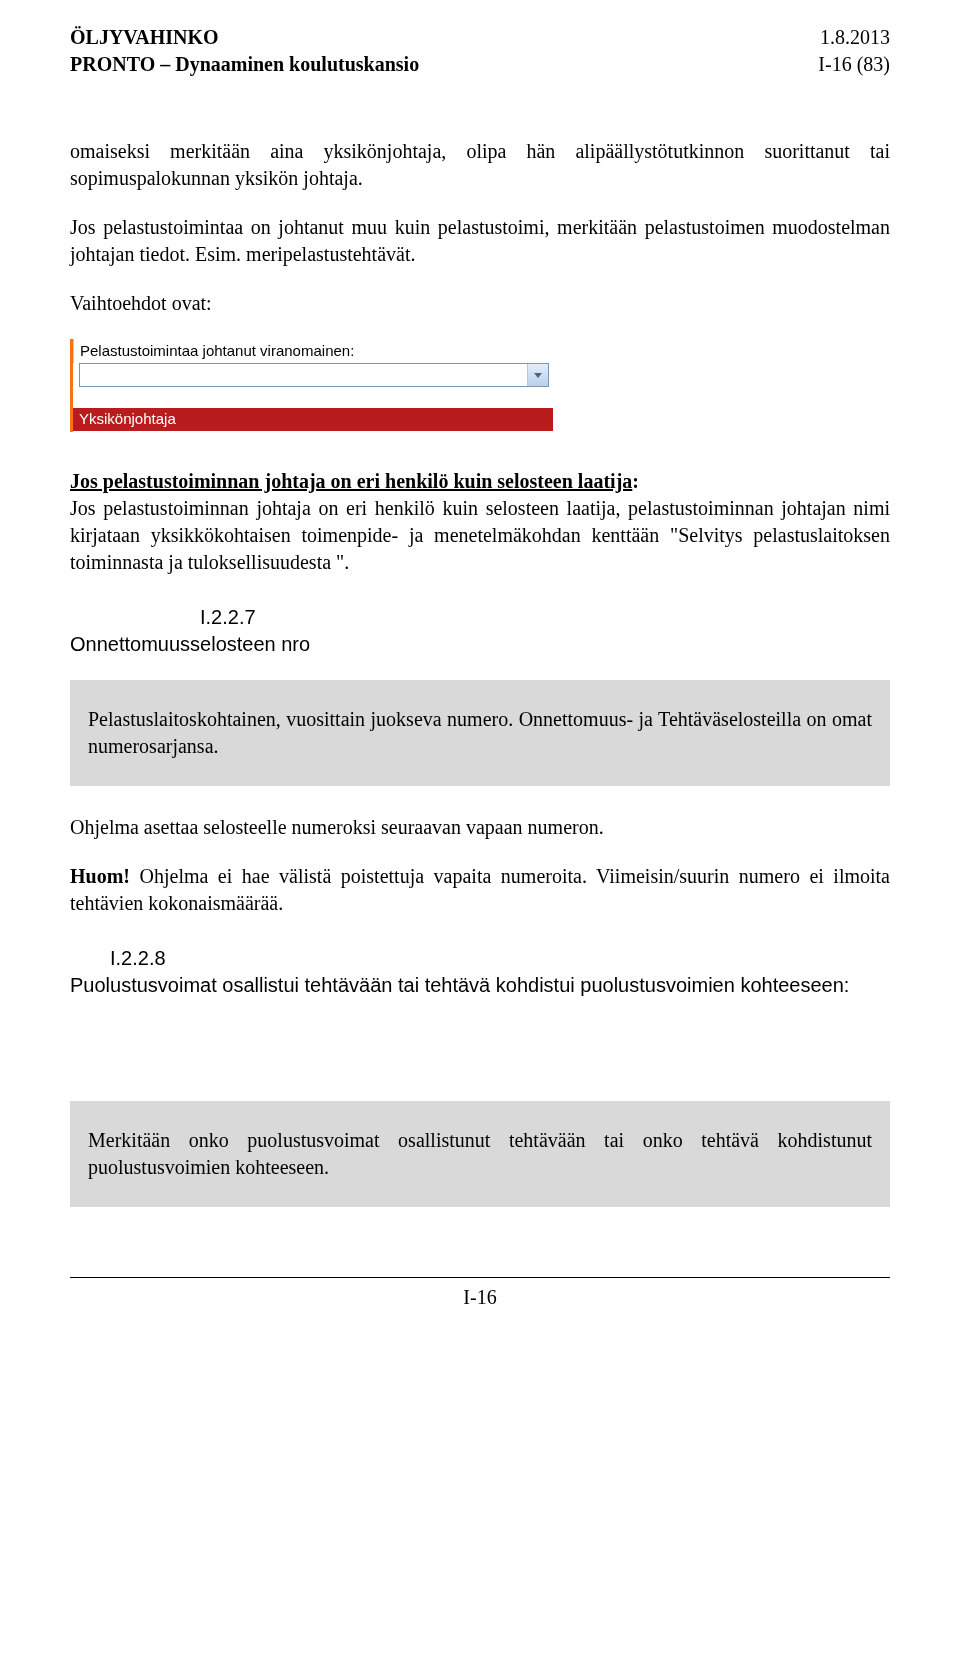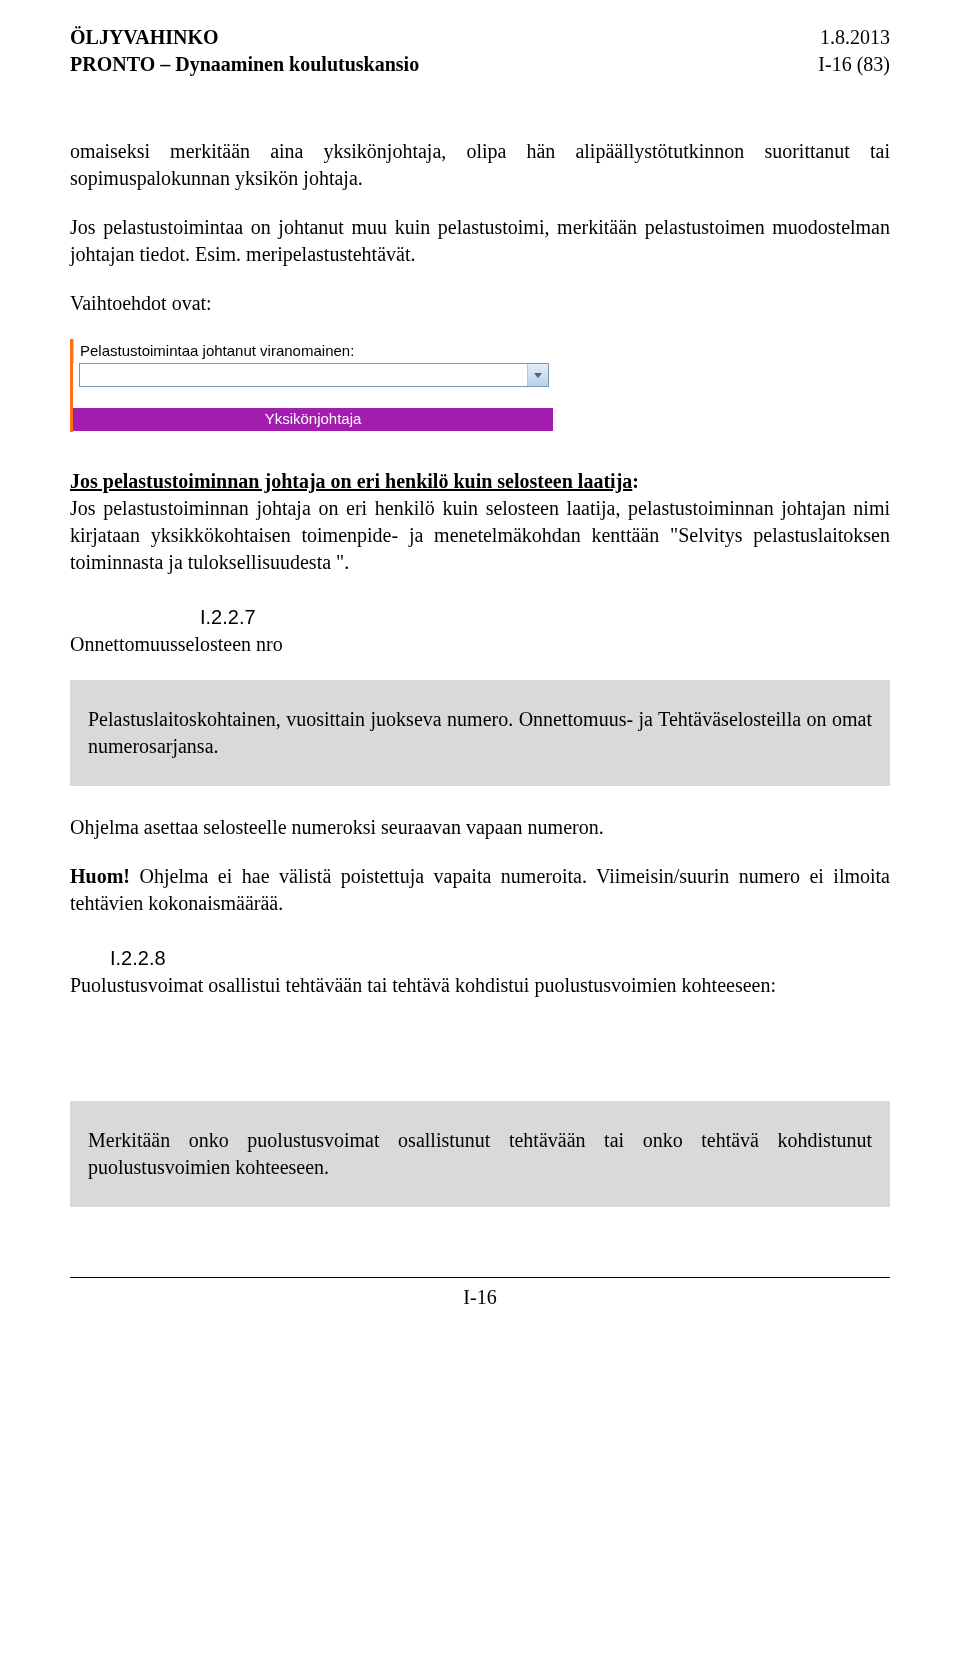--- a/index.html
+++ b/index.html
@@ -67,34 +67,33 @@
   .dropdown-list {
     font-family: Tahoma, Arial, sans-serif;
     font-size: 15px;
     padding: 0 0 1px 0;
   }
   .dropdown-item {
     padding: 1px 6px;
   }
   .dropdown-item.blank { height: 18px; }
   .dropdown-item.selected {
-    background: #a21caf;
+    background: #b91c1c;
     color: #fff;
-    text-align: center;
   }
 
   .section-row {
     display: flex;
     font-family: Arial, Helvetica, sans-serif;
     font-size: 20px;
     margin: 28px 0 22px 0;
     flex-direction: column;
   }
   .section-num { width: 220px; padding-left: 130px; }
-  .section-title { flex: 1; font-family: Liberation Serif, serif; }
+  .section-title { flex: 1; }
   .section-row.center .section-num { width: 170px; padding-left: 40px; }
   .section-row.center .section-title { text-align: left; }
 
   .gray-box {
     background: #d9d9d9;
     padding: 18px 10px;
     margin: 10px 0 28px 0;
     text-align: justify;
   }
   .gray-box p { margin: 8px; }

